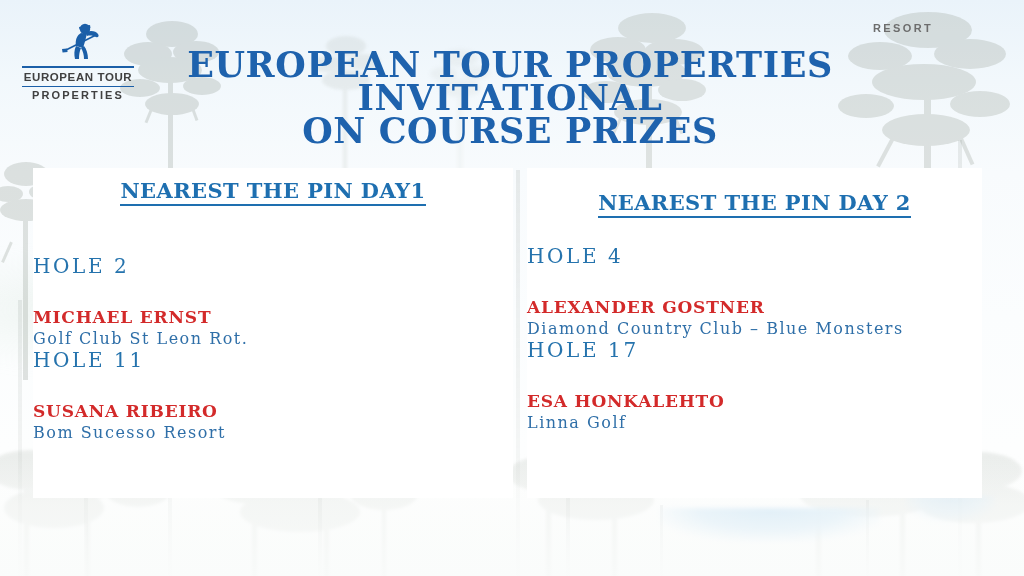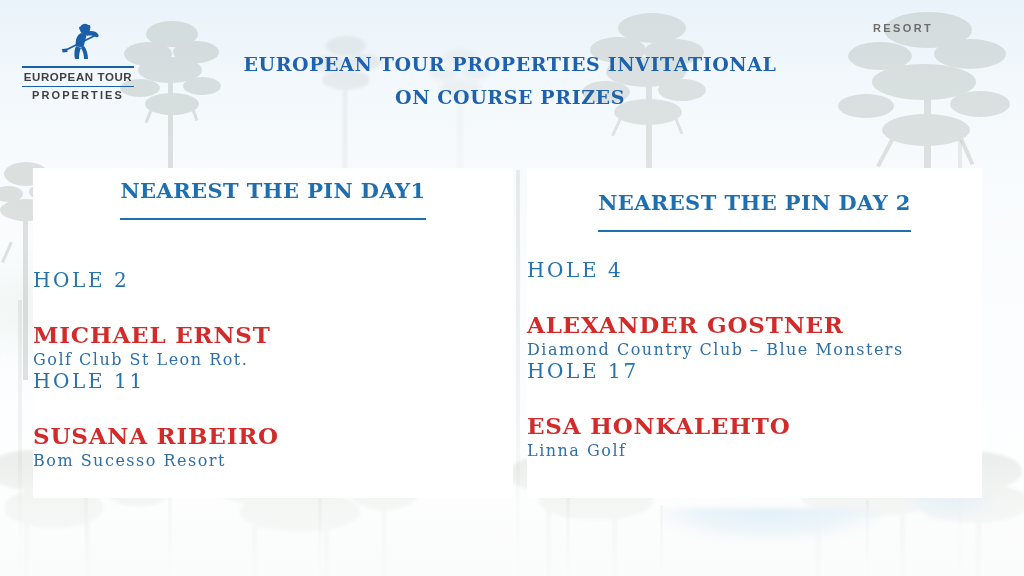--- a/index.html
+++ b/index.html
@@ -141,21 +141,21 @@
 
   .deck-title {
     position: absolute;
     left: 150px;
     top: 48px;
     width: 720px;
     text-align: center;
     color: #1e62ad;
     font-family: "DejaVu Serif", serif;
     font-weight: bold;
-    font-size: 19px;
+    font-size: 35px;
     line-height: 33px;
     letter-spacing: .6px;
     text-transform: uppercase;
     white-space: pre-line;
   }
 
   .troia-logo {
     position: absolute;
     right: 28px;
     top: 26px;
@@ -206,21 +206,21 @@
     font-family: "DejaVu Serif", serif;
     font-weight: bold;
     font-size: 21px;
     letter-spacing: .4px;
     text-transform: uppercase;
     white-space: nowrap;
   }
   .panel-heading .u {
     display: inline-block;
     border-bottom: 2.6px solid #1e6fb0;
-    padding-bottom: 15px;
+    padding-bottom: 1px;
   }
   .panel.left  .panel-heading { margin-top: 10px; }
   .panel.right .panel-heading { margin-top: 22px; }
 
   .prize-block { text-align: left; }
   .panel.left  .prize-block.b1 { margin-top: 48px; }
   .panel.right .prize-block.b1 { margin-top: 26px; }
   .prize-block.b2 { }
 
   .hole-label {
@@ -229,21 +229,21 @@
     font-weight: normal;
     font-size: 20px;
     letter-spacing: 2.6px;
     text-transform: uppercase;
   }
   .winner-name {
     margin-top: 29px;
     color: #d32a2a;
     font-family: "DejaVu Serif", serif;
     font-weight: bold;
-    font-size: 23px;
+    font-size: 17px;
     letter-spacing: .8px;
     text-transform: uppercase;
   }
   .winner-club {
     margin-top: 2px;
     color: #2f6fa8;
     font-family: "DejaVu Serif", serif;
     font-size: 16px;
     letter-spacing: 1.5px;
   }

